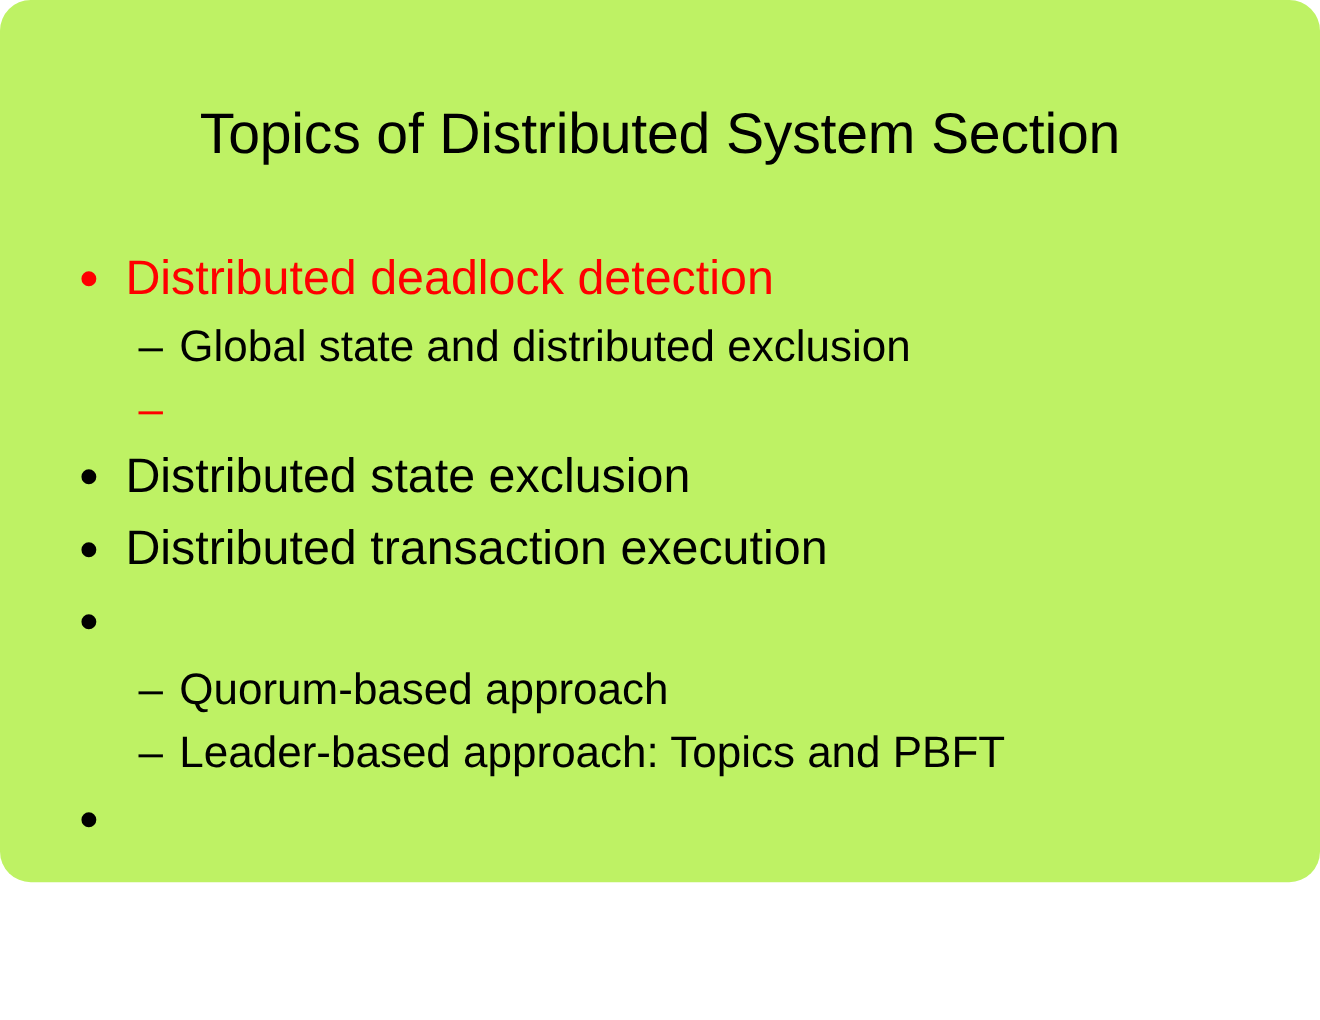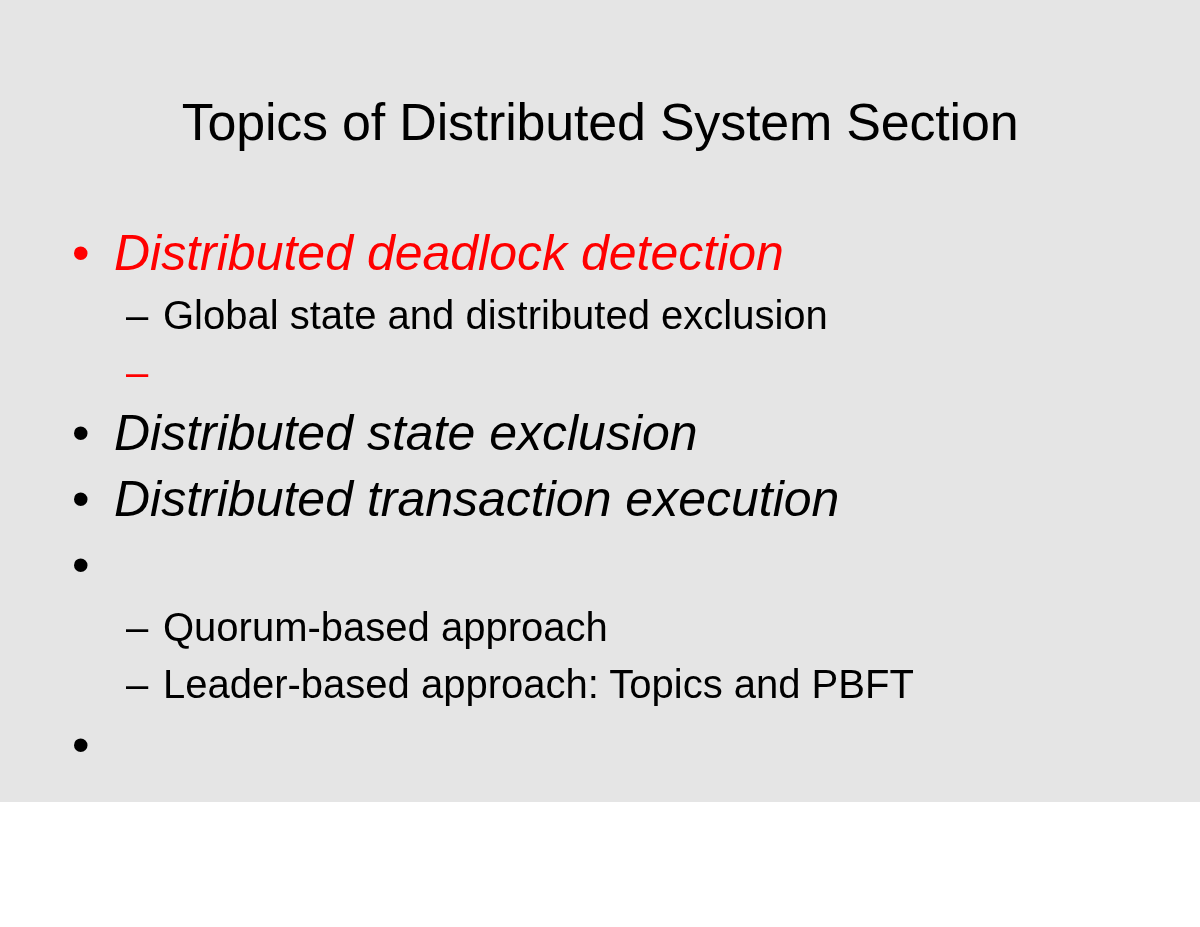--- a/index.html
+++ b/index.html
@@ -10,21 +10,22 @@
     width: 1200px;
     height: 927px;
     background: #ffffff;
     font-family: "Liberation Sans", sans-serif;
     overflow: hidden;
   }
   .slide {
     position: relative;
     width: 1200px;
     height: 802px;
-    background: #e5e5e5;
+    background: #bef264;
+    border-radius: 28px;
   }
   .slide-title {
     position: absolute;
     left: 60px;
     top: 92px;
     width: 1080px;
     text-align: center;
     font-size: 52px;
     line-height: 60px;
     color: #000000;
@@ -48,24 +49,23 @@
   }
   .lvl1 .marker {
     width: 42px;
     flex: 0 0 42px;
     font-size: 50px;
     line-height: 62px;
     text-align: left;
     padding-left: 4px;
   }
   .lvl1 .btext {
-    font-size: 50px;
+    font-size: 44px;
     line-height: 62px;
     white-space: nowrap;
-    font-style: italic;
   }
   .lvl2 {
     min-height: 57px;
     padding-left: 66px;
   }
   .lvl2 .marker {
     width: 37px;
     flex: 0 0 37px;
     font-size: 40px;
     line-height: 54px;

